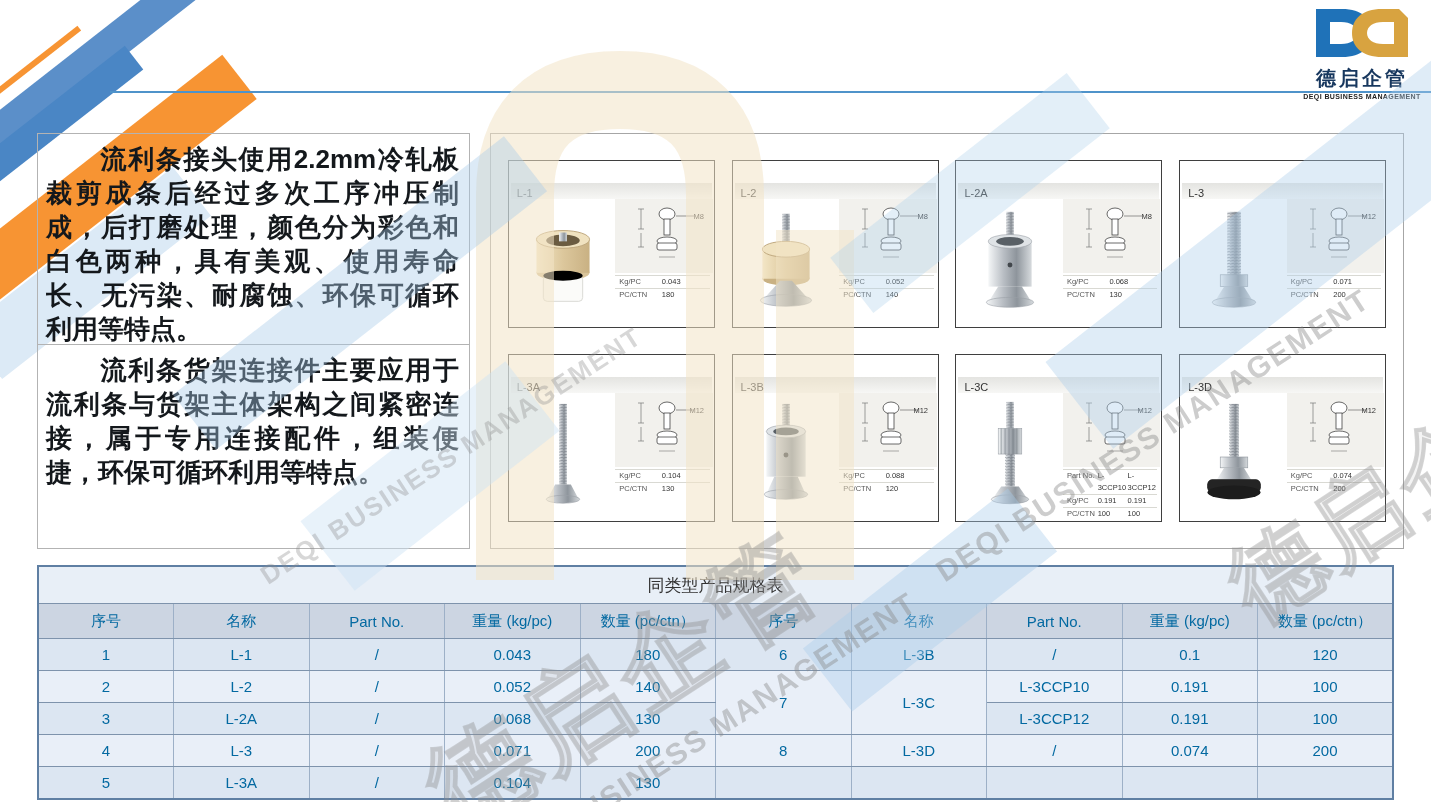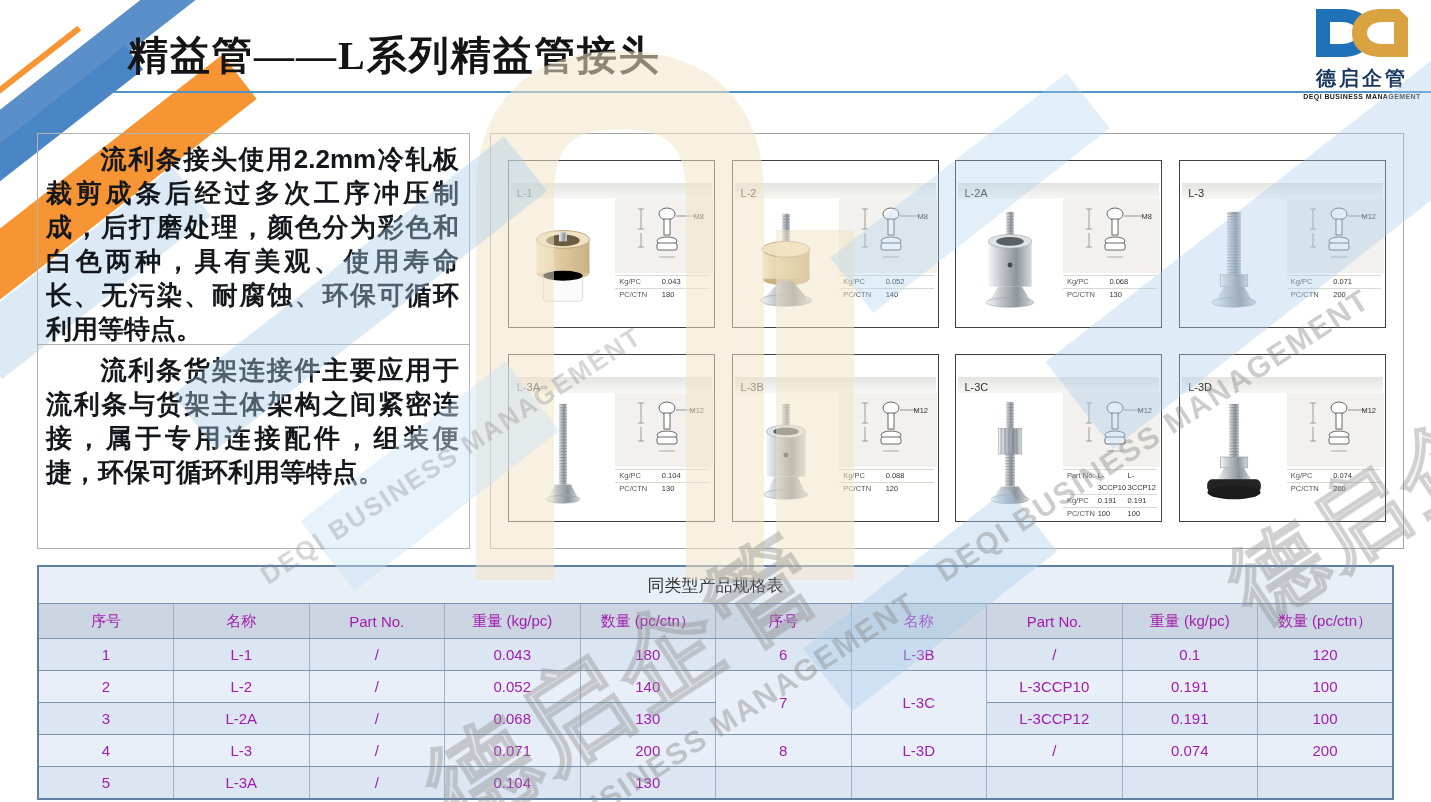--- a/index.html
+++ b/index.html
@@ -47,21 +47,21 @@
   .spec-row .k{width:45%;padding-left:4px;color:#555;}
   .spec-row .v{color:#333;}
   .spec-row.three .k{width:34%;}
   .spec-row.three .v{width:33%;}
 
   
   #spec-table{position:absolute;z-index:2;left:37px;top:565px;width:1357px;border-collapse:collapse;
       table-layout:fixed;border:2px solid #5f7fa3;}
   #spec-table th,#spec-table td{border-left:1px solid #9db0c7;border-right:1px solid #9db0c7;
       border-top:1px solid #7e93ac;border-bottom:1px solid #7e93ac;
-      text-align:center;vertical-align:middle;color:#a21caf;}
+      text-align:center;vertical-align:middle;color:#0369a1;}
   #spec-table .tbl-title{background:#e8eff7;height:34px;font-size:17px;font-weight:normal;color:#333;}
   #spec-table .hdr th{background:#ccd5e2;height:32px;font-size:15px;font-weight:normal;}
   #spec-table td{height:29px;font-size:15px;}
   #spec-body tr:nth-child(odd) td{background:#dce6f2;}
   #spec-body tr:nth-child(even) td{background:#e9eff8;}
 
   
   .wm{position:absolute;pointer-events:none;}
   .wm-shape{z-index:30;}
   .wm-rib{position:absolute;pointer-events:none;z-index:30;transform:rotate(-38deg);}
@@ -101,21 +101,20 @@
       </pattern>
     </defs>
   </svg>
 
   <div class="stripe st-blue1"></div>
   <div class="stripe st-orangeline"></div>
   <div class="stripe st-blue2"></div>
   <div class="stripe st-orange"></div>
   <div class="stripe st-pale"></div>
 
-  <div class="page-title">精益管——L系列精益管接头</div>
   <div class="title-rule"></div>
 
   <div class="logo">
     <svg width="100" height="54" viewBox="0 0 100 54">
       <path d="M4,3 h26 c20,0 30,10 30,24 c0,14 -10,24 -30,24 h-26 z" fill="#1f72b8"></path>
       <path d="M18,16 h11 c10,0 16,4.5 16,11 c0,6.5 -6,11 -16,11 h-11 z" fill="#ffffff"></path>
       <path d="M96,51 h-26 c-20,0 -30,-10 -30,-24 c0,-14 10,-24 30,-24 h17 l9,9 z" fill="#d8a340"></path>
       <path d="M82,16 h-11 c-10,0 -16,4.5 -16,11 c0,6.5 6,11 16,11 h11 z" fill="#ffffff"></path>
     </svg>
     <div class="logo-cn">德启企管</div>

